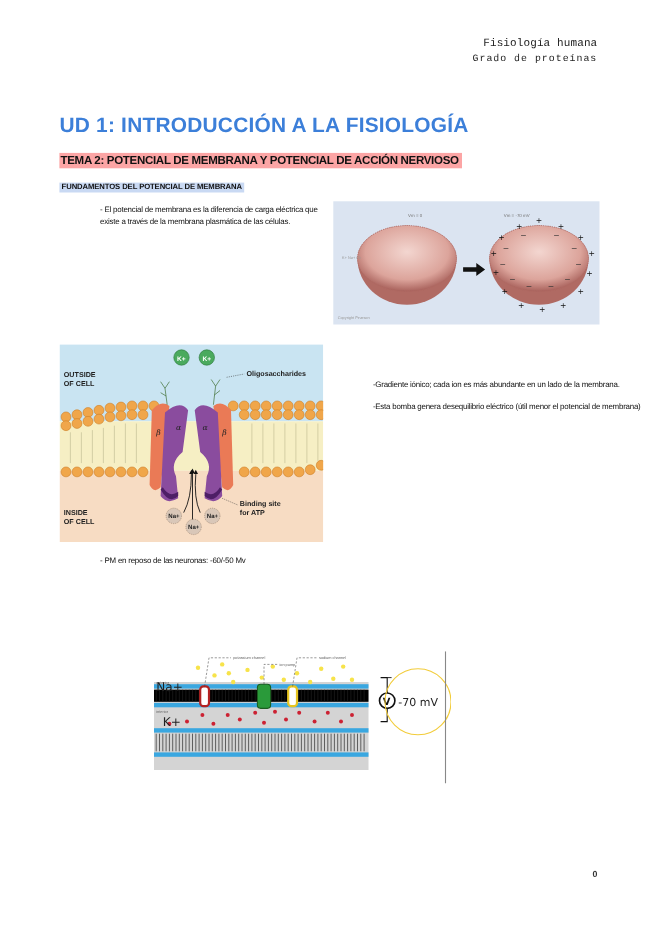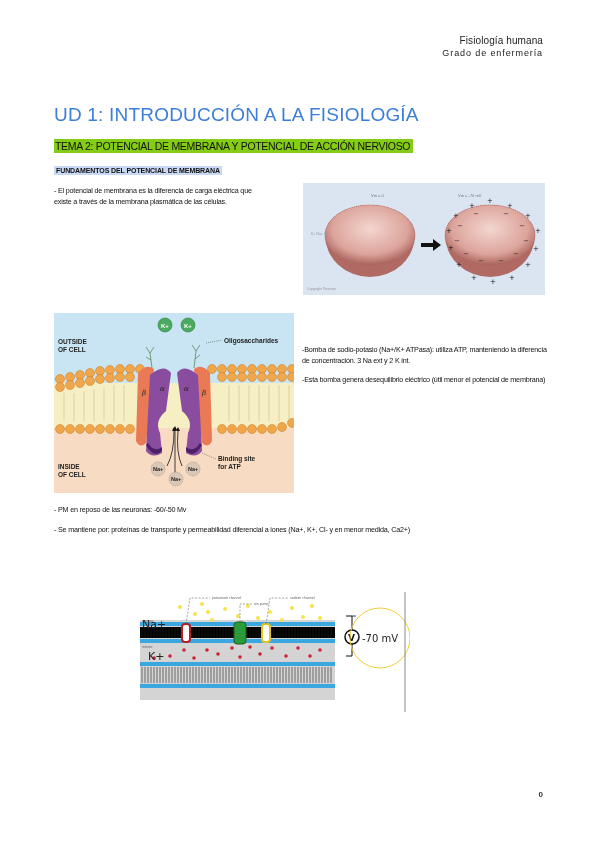--- a/index.html
+++ b/index.html
@@ -1,33 +1,33 @@
 <!DOCTYPE html>
 <html><head>
 <meta charset="utf-8">
 <style>
   html, body { margin: 0; padding: 0; background: #ffffff; }
   body { width: 600px; height: 848px; position: relative; overflow: hidden;
          font-family: "Liberation Sans", sans-serif; color: #111; }
   .abs { position: absolute; }
-  .hdr { right: 57px; text-align: center; font-family: Liberation Sans, sans-serif; color: #222; }
+  .hdr { right: 57px; text-align: center; font-family: Liberation Mono, monospace; color: #222; }
   .hdr1 { top: 35px; font-size: 10px; letter-spacing: 0.1px; }
   .hdr2 { top: 48px; font-size: 9px; letter-spacing: 0.9px; }
-  .title { left: 54px; top: 104px; font-size: 19px; font-weight: normal; color: #3c7fd9; letter-spacing: 0.2px; }
-  .tema { left: 54px; top: 139px; font-size: 10.5px; font-weight: normal; background: #84cc16; padding: 1px 3px 1px 1px; letter-spacing: -0.3px; }
+  .title { left: 54px; top: 104px; font-size: 19px; font-weight: bold; color: #3c7fd9; letter-spacing: 0.2px; }
+  .tema { left: 54px; top: 139px; font-size: 10.5px; font-weight: bold; background: #fca5a5; padding: 1px 3px 1px 1px; letter-spacing: -0.3px; }
   .fund { left: 54px; top: 166px; font-size: 7px; font-weight: bold; background: #c9d9f3; padding: 1px 2px; letter-spacing: -0.1px; }
-  .para { font-size: 7.2px; line-height: 10.5px; color: #111; letter-spacing: -0.2px; }
+  .para { font-size: 7.2px; line-height: 10.5px; color: #111; letter-spacing: -0.2px; margin-left: 37px; }
   .para p { margin: 0 0 9px 0; }
   .page-num { right: 57px; top: 790px; font-size: 8px; font-weight: bold; color: #333; }
 </style>
 </head>
 <body>
 
 <div class="abs hdr hdr1">Fisiología humana</div>
-<div class="abs hdr hdr2">Grado de enfermería</div>
+<div class="abs hdr hdr2">Grado de proteínas</div>
 
 <div class="abs title">UD 1: INTRODUCCIÓN A LA FISIOLOGÍA</div>
 <div class="abs tema">TEMA 2: POTENCIAL DE MEMBRANA Y POTENCIAL DE ACCIÓN NERVIOSO</div>
 <div class="abs fund">FUNDAMENTOS DEL POTENCIAL DE MEMBRANA</div>
 
 <div class="abs para" style="left:54px; top:186px; width:215px;">
   <p>- El potencial de membrana es la diferencia de carga eléctrica que existe a través de la membrana plasmática de las células.</p>
 </div>
 
 <div class="abs" style="left:303px; top:183px; width:242px; height:112px; background:#dbe4f1;">
@@ -200,27 +200,26 @@
   <div class="abs" style="left:4px; top:25px; font-size:6.5px; font-weight:bold; line-height:8px; color:#222; white-space:pre-line;">OUTSIDE
 OF CELL</div>
   <div class="abs" style="left:4px; top:150px; font-size:6.5px; font-weight:bold; line-height:8px; color:#222; white-space:pre-line;">INSIDE
 OF CELL</div>
   <div class="abs" style="left:170px; top:24px; font-size:6.5px; font-weight:bold; color:#222;">Oligosaccharides</div>
   <div class="abs" style="left:164px; top:142px; font-size:6.5px; font-weight:bold; line-height:8px; color:#222; white-space:pre-line;">Binding site
 for ATP</div>
 </div>
 
 <div class="abs para" style="left:302px; top:345px; width:250px;">
-  <p>-Bomba de sodio-potasio (Na+/K+ ATPasa): utiliza ATP, manteniendo la diferencia de concentración. 3 Na ext y 2 K int.</p>
+  <p>-Gradiente iónico; cada ion es más abundante en un lado de la membrana.</p>
   <p>-Esta bomba genera desequilibrio eléctrico (útil menor el potencial de membrana)</p>
 </div>
 
 <div class="abs para" style="left:54px; top:505px; width:450px;">
   <p>- PM en reposo de las neuronas: -60/-50 Mv</p>
-  <p>- Se mantiene por: proteínas de transporte y permeabilidad diferencial a iones (Na+, K+, Cl- y en menor medida, Ca2+)</p>
 </div>
 
 <div class="abs" style="left:140px; top:592px; width:270px; height:125px;">
   <svg width="270" height="125" viewBox="0 0 270 125">
     <rect x="0" y="28" width="195" height="80" fill="#d4d4d4"></rect>
     <rect x="0" y="30" width="195" height="4" fill="#3aa7e0"></rect>
     <rect x="0" y="47" width="195" height="4" fill="#3aa7e0"></rect>
     <rect x="0" y="70" width="195" height="4" fill="#3aa7e0"></rect>
     <rect x="0" y="92" width="195" height="4" fill="#3aa7e0"></rect>
     <rect x="0" y="35" width="195" height="11" fill="repeating-linear-gradient(90deg,#222 0 1px,#fff 1px 3px)"></rect>

